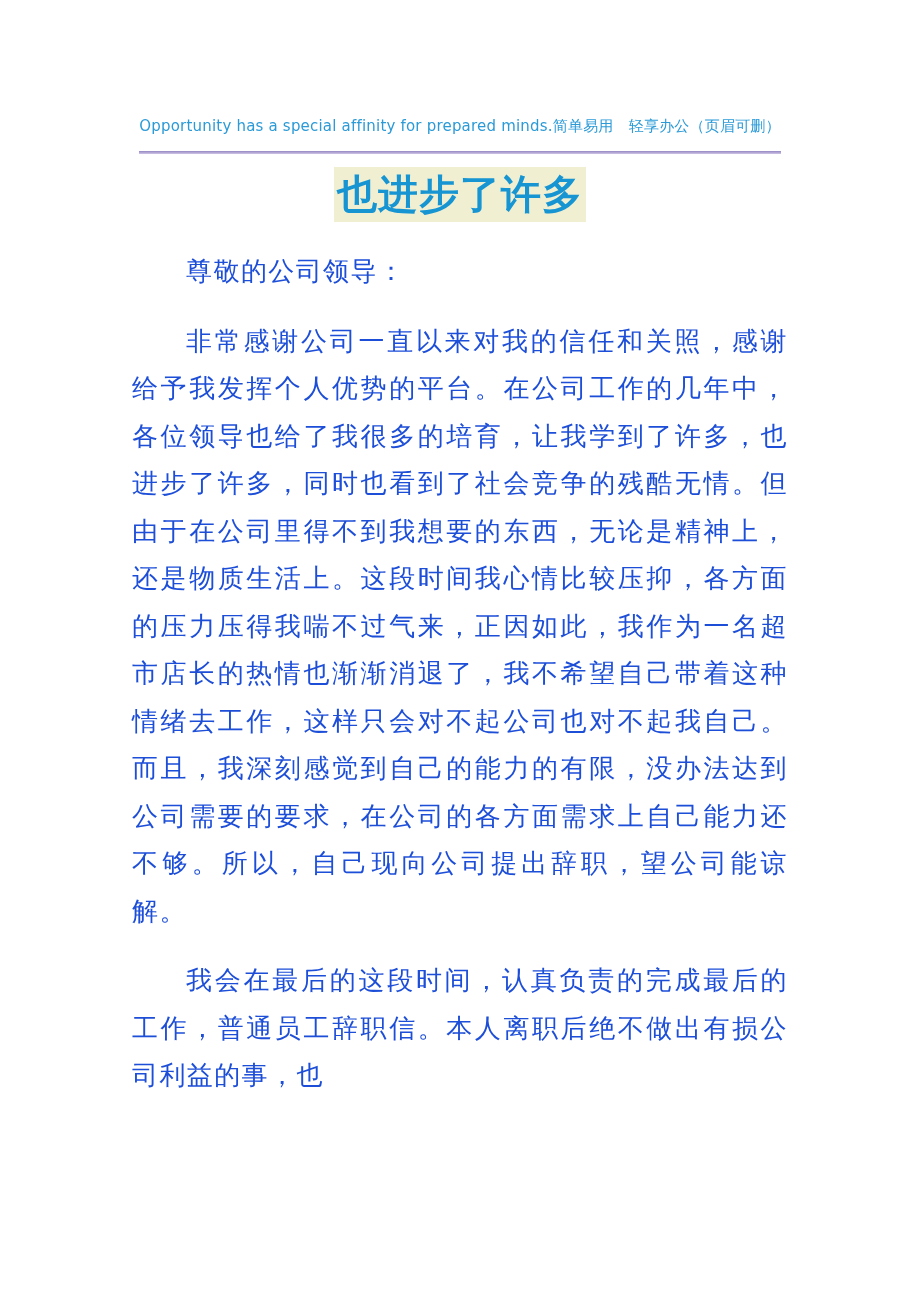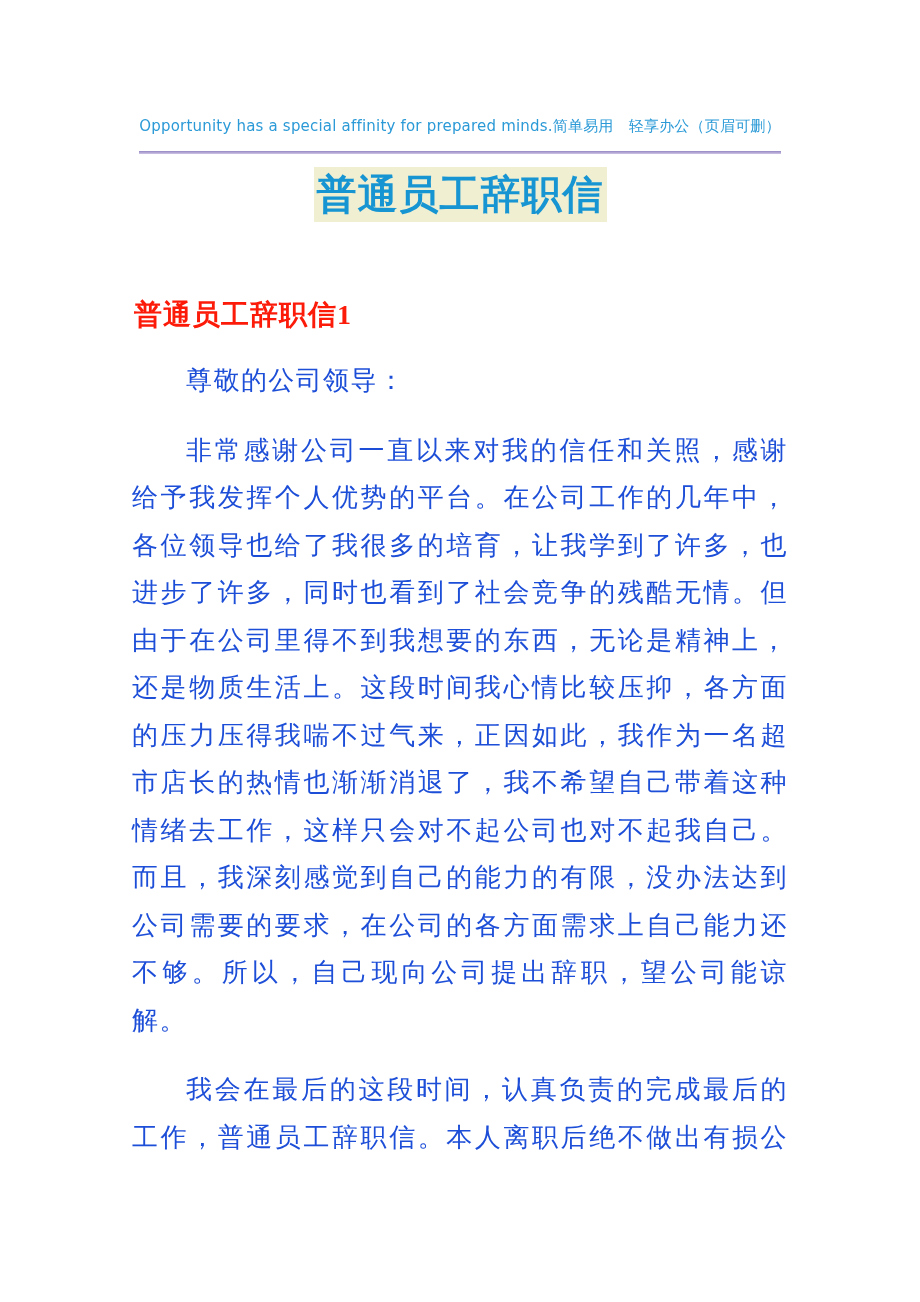--- a/index.html
+++ b/index.html
@@ -80,25 +80,24 @@
 <body>
 
 <div class="page">
 
   <div class="header-area">
     <div class="header-text">Opportunity has a special affinity for prepared minds.简单易用　轻享办公（页眉可删）</div>
     <div class="header-divider"></div>
   </div>
 
   <div class="title-wrap">
-    <span class="doc-title">普通员工辞职信</span>
+    <span class="doc-title">也进步了许多</span>
   </div>
 
   <div class="content">
-    <div class="section-heading">普通员工辞职信1</div>
 
     <p class="first-after-heading">尊敬的公司领导：</p>
 
 
     <p>非常感谢公司一直以来对我的信任和关照，感谢给予我发挥个人优势的平台。在公司工作的几年中，各位领导也给了我很多的培育，让我学到了许多，也进步了许多，同时也看到了社会竞争的残酷无情。但由于在公司里得不到我想要的东西，无论是精神上，还是物质生活上。这段时间我心情比较压抑，各方面的压力压得我喘不过气来，正因如此，我作为一名超市店长的热情也渐渐消退了，我不希望自己带着这种情绪去工作，这样只会对不起公司也对不起我自己。而且，我深刻感觉到自己的能力的有限，没办法达到公司需要的要求，在公司的各方面需求上自己能力还不够。所以，自己现向公司提出辞职，望公司能谅解。</p>
 
     <p>我会在最后的这段时间，认真负责的完成最后的工作，普通员工辞职信。本人离职后绝不做出有损公司利益的事，也</p>
   </div>
 
 </div>

